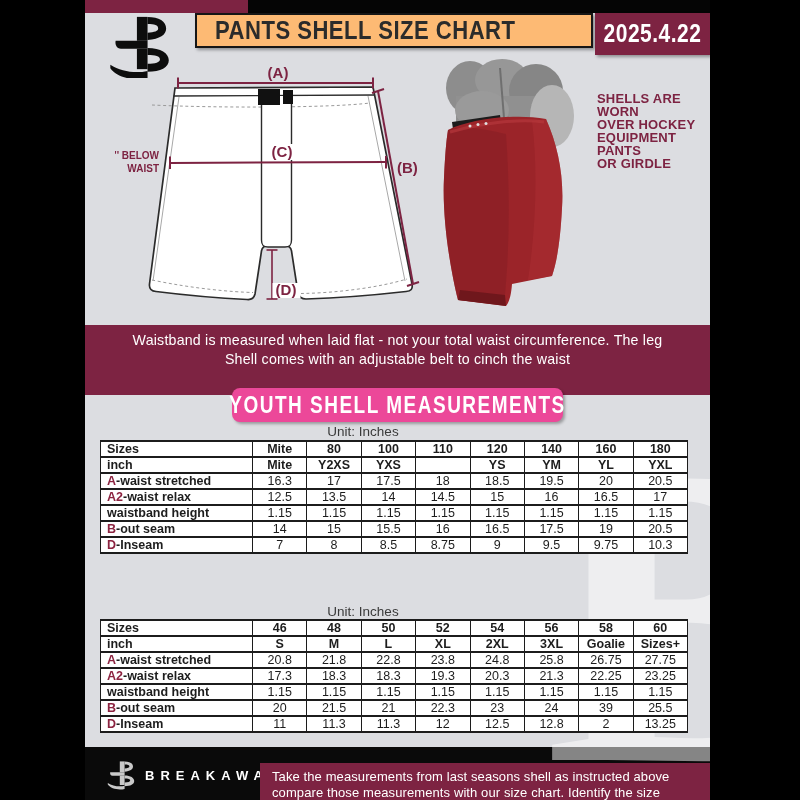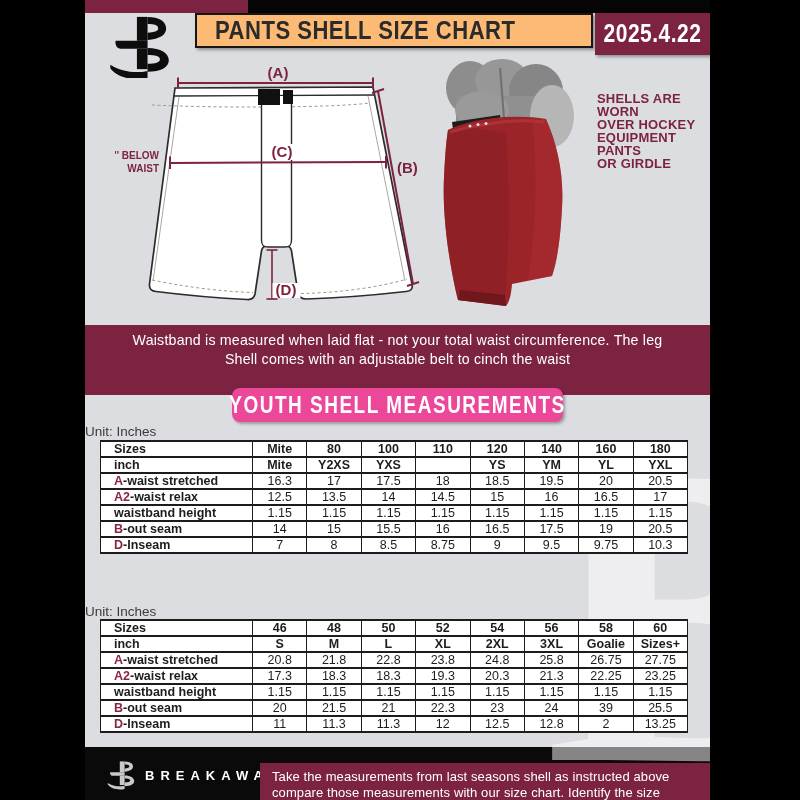--- a/index.html
+++ b/index.html
@@ -17,25 +17,25 @@
   
   .shorts-svg{position:absolute;left:30px;top:60px;width:310px;height:250px;}
   .pants-svg{position:absolute;left:355px;top:58px;width:155px;height:260px;}
   .photo-note{position:absolute;left:512px;top:92px;width:112px;font-size:13px;font-weight:700;color:#7d2342;line-height:13px;letter-spacing:.2px;}
   
   .notice{position:absolute;left:0;top:325px;width:625px;height:70px;background:#7d2342;color:#fff;text-align:center;padding-top:6px;}
   .notice div{font-size:14.2px;line-height:18.5px;font-weight:500;letter-spacing:.2px;}
   
   .section-banner{position:absolute;left:147px;width:331px;height:34px;background:#ec4899;border-radius:8px;display:flex;align-items:center;justify-content:center;box-shadow:2px 2px 3px rgba(0,0,0,.3);}
   .section-banner span{display:inline-block;color:#fff;font-size:19px;font-weight:700;letter-spacing:1.5px;transform:scaleY(1.28);white-space:nowrap;}
-  .unit{position:absolute;left:0;width:556px;font-size:13.5px;color:#3a3a3a;border-radius:7px;}
+  .unit{position:absolute;left:0;width:556px;text-align:center;font-size:13.5px;color:#3a3a3a;border-radius:7px;}
   
   table.size{position:absolute;left:15px;width:588px;border-collapse:collapse;background:#fff;table-layout:fixed;z-index:2;}
   table.size td{border:1.5px solid #1c1c1c;border-top-width:2px;border-bottom-width:2px;height:14px;padding:0;font-size:12.5px;color:#1d1d1d;text-align:center;line-height:14px;}
-  table.size td.lbl{text-align:left;padding-left:13px;font-weight:700;margin-top:8px;}
+  table.size td.lbl{text-align:left;padding-left:6px;font-weight:700;margin-top:8px;}
   table.size td.hdr{font-weight:700;}
   table.size .pfx{color:#8c2340;font-weight:700;}
   
   .footer-black{position:absolute;left:0;top:747px;width:625px;height:53px;background:#0a0a0a;}
   .footer-logo{position:absolute;left:20px;top:757px;width:36px;height:36px;}
   .brand{position:absolute;left:60px;top:768px;color:#fff;font-size:13px;font-weight:700;letter-spacing:6px;}
   .footer-note{position:absolute;left:175px;top:763px;width:450px;height:53px;background:#7d2342;color:#fff;padding:6px 10px 0 12px;}
   .footer-note div{font-size:13px;line-height:15.8px;font-weight:500;letter-spacing:.1px;white-space:nowrap;}
   .watermark{position:absolute;left:460px;top:400px;font-size:430px;font-weight:700;color:rgba(255,255,255,.5);z-index:1;line-height:1;font-family:"Liberation Serif",serif;}
 </style>

